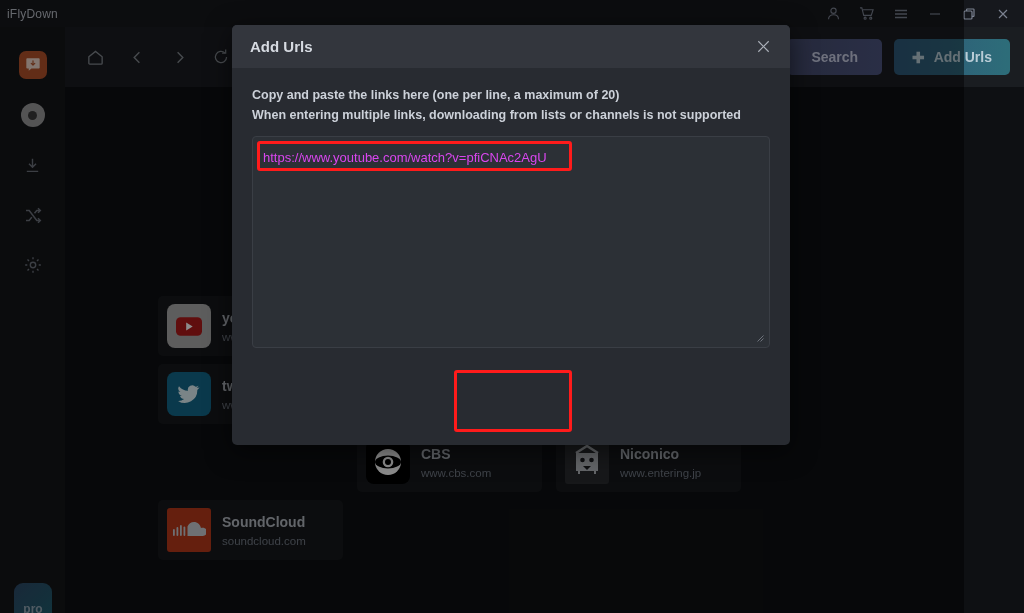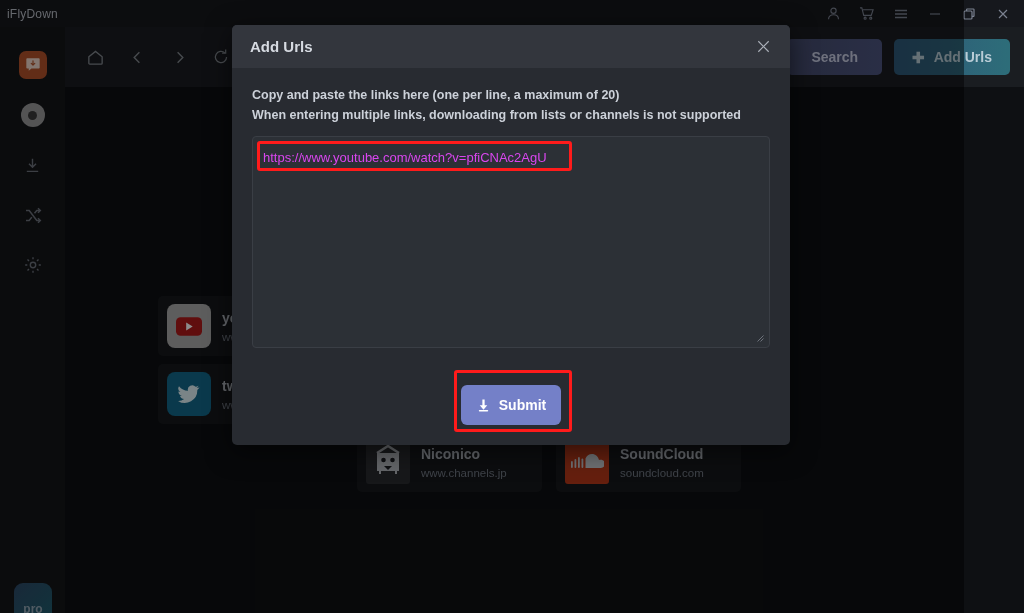--- a/index.html
+++ b/index.html
@@ -344,35 +344,49 @@
       </div>
 
       <div class="card" style="visibility:hidden">
         <div class="logo"></div>
         <div class="txt">
           <div class="name"></div>
           <div class="url"></div>
         </div>
       </div>
 
+      <div class="card">
+        <div class="logo" style="background:#000">
+          <svg width="30" height="30" viewBox="0 0 30 30">
+            <circle cx="15" cy="15" r="13" fill="#fff"></circle>
+            <ellipse cx="15" cy="15" rx="13" ry="6.5" fill="#000"></ellipse>
+            <circle cx="15" cy="15" r="5.3" fill="#fff"></circle>
+            <circle cx="15" cy="15" r="3" fill="#000"></circle>
+          </svg>
+        </div>
+        <div class="txt">
+          <div class="name">CBS</div>
+          <div class="url">www.cbs.com</div>
+        </div>
+      </div>
 
       <div class="card">
         <div class="logo" style="background:#2a2c30;border-radius:3px">
           <svg width="40" height="36" viewBox="0 0 40 36">
             <path d="M9 9h22v18H9z" fill="#b7bbc0"></path>
             <path d="M9 9L20 2 31 9" fill="none" stroke="#b7bbc0" stroke-width="2.4"></path>
             <circle cx="15.5" cy="16" r="2.3" fill="#1c1e22"></circle>
             <circle cx="24.5" cy="16" r="2.3" fill="#1c1e22"></circle>
             <path d="M16 22h8l-4 4z" fill="#1c1e22"></path>
             <path d="M12 27v3M28 27v3" stroke="#b7bbc0" stroke-width="2"></path>
           </svg>
         </div>
         <div class="txt">
           <div class="name">Niconico</div>
-          <div class="url">www.channels.jp</div>
+          <div class="url">www.entering.jp</div>
         </div>
       </div>
 
       <div class="card">
         <div class="logo" style="background:#b8391a;border-radius:3px">
           <svg width="34" height="18" viewBox="0 0 34 18" fill="#c8ccd1">
             <rect x="1" y="8" width="1.8" height="7" rx=".9"></rect>
             <rect x="4.5" y="6" width="1.8" height="9" rx=".9"></rect>
             <rect x="8" y="4" width="1.8" height="11" rx=".9"></rect>
             <rect x="11.5" y="5.5" width="1.8" height="9.5" rx=".9"></rect>
@@ -405,24 +419,17 @@
       <div class="hint-line">When entering multiple links, downloading from lists or channels is not supported</div>
       <div class="ta-wrap">
         <textarea class="url-area" placeholder="" style="">https://www.youtube.com/watch?v=pfiCNAc2AgU</textarea>
         <div class="ta-highlight"></div>
         <svg class="resize-grip" viewBox="0 0 9 9" stroke="currentColor" stroke-width="1">
           <path d="M8.5 2.5L2.5 8.5M8.5 5.5L5.5 8.5"></path>
         </svg>
       </div>
     </div>
     <div class="modal-foot">
-      <button class="btn-submit">
-        <svg width="15" height="15" viewBox="0 0 16 16" fill="#fff">
-          <path d="M6.8 1.6h2.4v6h2.8L8 12.4 4 7.6h2.8z"></path>
-            <rect x="3" y="12.9" width="10" height="1.6" rx=".8"></rect>
-        </svg>
-        <span>Submit</span>
-      </button>
       <div class="submit-highlight"></div>
     </div>
   </div>
 
 </div>
 
 </body></html>

